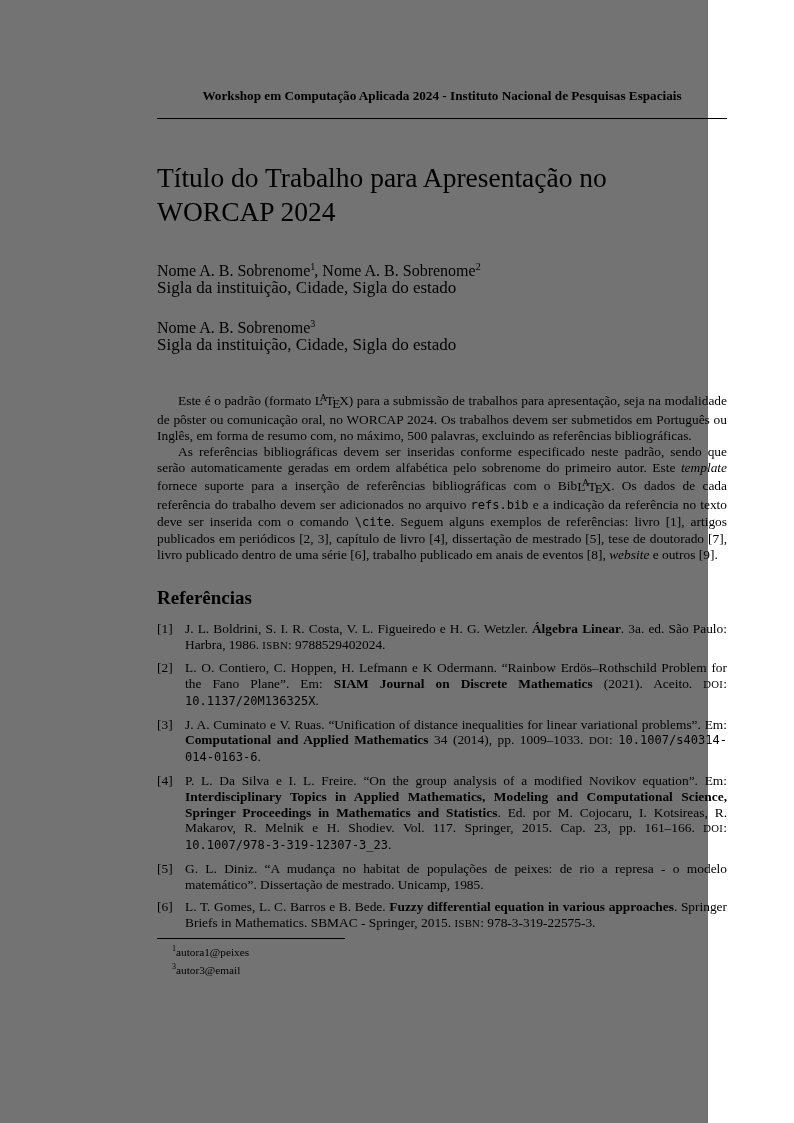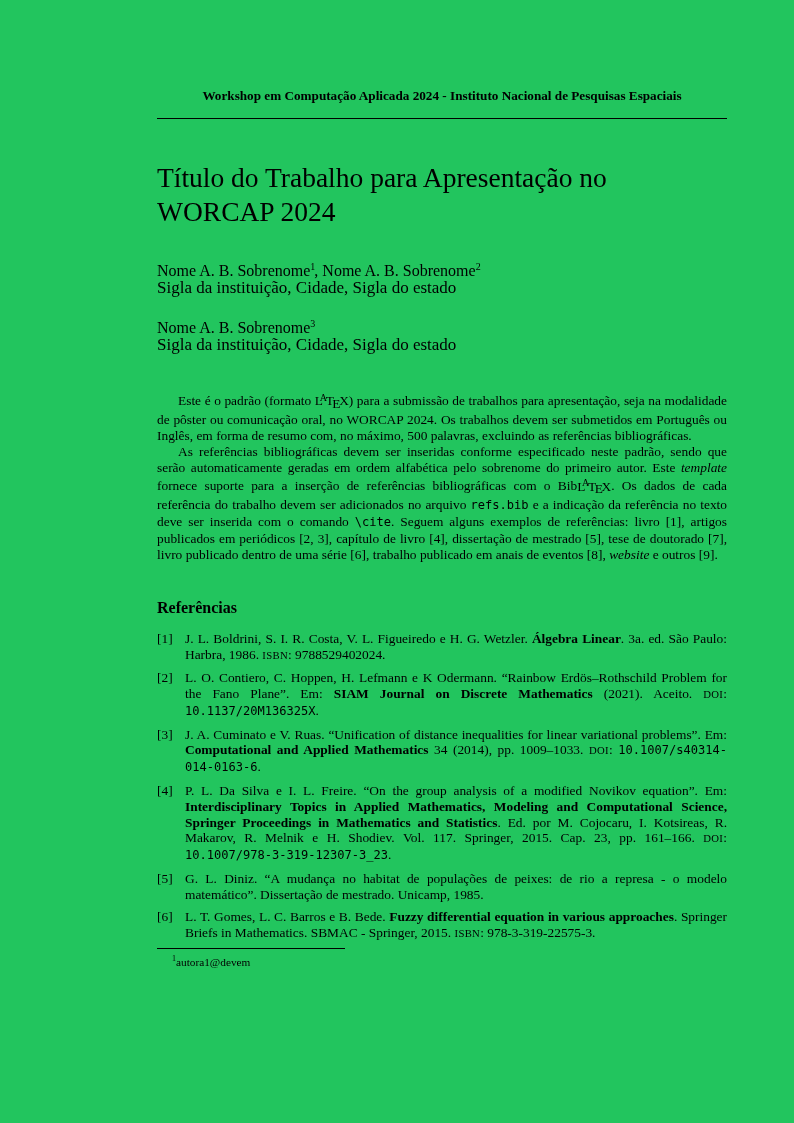--- a/index.html
+++ b/index.html
@@ -1,35 +1,35 @@
 <!DOCTYPE html>
 <html lang="pt"><head>
 <meta charset="utf-8">
 <style>
   html,body{margin:0;padding:0;background:#ffffff;}
   body{width:794px;height:1123px;overflow:hidden;color:#000;
        font-family:"Liberation Serif", serif;}
-  .page{position:relative;width:794px;height:1123px;background:#22c55e;}
+  .page{position:relative;width:708px;height:1123px;background:#737373;}
   .content{position:absolute;left:157px;top:88px;width:570px;}
 
   .running-head{text-align:center;font-weight:bold;font-size:13.2px;line-height:15px;}
   .header-rule{border:none;border-top:1.4px solid #000;margin:15px 0 0 0;}
 
   .paper-title{margin-top:42px;font-size:27.5px;line-height:34px;font-weight:normal;}
 
   .authors-block{margin-top:33px;}
   .author-name-line{font-size:16px;line-height:18px;margin-top:23px;}
   .author-name-line sup{font-size:10px;line-height:0;margin-right:-1px;}
   .author-affiliation{font-size:17px;line-height:16px;}
 
   .body-text{margin-top:37px;}
   .para{font-size:13.4px;line-height:15.9px;text-align:justify;text-indent:21px;
         hyphens:none;}
 
-  .references-heading{margin-top:31px;font-size:16px;line-height:28px;font-weight:bold;}
+  .references-heading{margin-top:21px;font-size:19px;line-height:28px;font-weight:bold;}
 
   .references-list{margin-top:9px;}
   .reference-item{position:relative;padding-left:28px;margin-bottom:6.5px;
                   font-size:13.4px;line-height:15.9px;text-align:justify;}
   .reference-label{position:absolute;left:0;top:0;}
 
   .seg-b{font-weight:bold;margin-top:12px;}
   .seg-i{font-style:italic;}
   .seg-m{font-family:"DejaVu Sans Mono", monospace;font-size:0.9em;}
   .seg-sc{font-size:0.8em;letter-spacing:0.03em;}
@@ -71,17 +71,18 @@
         <div class="reference-item"><span class="reference-label">[1]</span><span class="reference-text"><span class="seg-n">J. L. Boldrini, S. I. R. Costa, V. L. Figueiredo e H. G. Wetzler. </span><span class="seg-b">Álgebra Linear</span><span class="seg-n">. 3a. ed. São Paulo: Harbra, 1986. </span><span class="seg-sc">ISBN</span><span class="seg-n">: 9788529402024.</span></span></div>
         <div class="reference-item"><span class="reference-label">[2]</span><span class="reference-text"><span class="seg-n">L. O. Contiero, C. Hoppen, H. Lefmann e K Odermann. “Rainbow Erdös–Rothschild Problem for the Fano Plane”. Em: </span><span class="seg-b">SIAM Journal on Discrete Mathematics</span><span class="seg-n"> (2021). Aceito. </span><span class="seg-sc">DOI</span><span class="seg-n">: </span><span class="seg-m">10.1137/20M136325X</span><span class="seg-n">.</span></span></div>
         <div class="reference-item"><span class="reference-label">[3]</span><span class="reference-text"><span class="seg-n">J. A. Cuminato e V. Ruas. “Unification of distance inequalities for linear variational problems”. Em: </span><span class="seg-b">Computational and Applied Mathematics</span><span class="seg-n"> 34 (2014), pp. 1009–1033. </span><span class="seg-sc">DOI</span><span class="seg-n">: </span><span class="seg-m">10.1007/s40314-014-0163-6</span><span class="seg-n">.</span></span></div>
         <div class="reference-item"><span class="reference-label">[4]</span><span class="reference-text"><span class="seg-n">P. L. Da Silva e I. L. Freire. “On the group analysis of a modified Novikov equation”. Em: </span><span class="seg-b">Interdisciplinary Topics in Applied Mathematics, Modeling and Computational Science, Springer Proceedings in Mathematics and Statistics</span><span class="seg-n">. Ed. por M. Cojocaru, I. Kotsireas, R. Makarov, R. Melnik e H. Shodiev. Vol. 117. Springer, 2015. Cap. 23, pp. 161–166. </span><span class="seg-sc">DOI</span><span class="seg-n">: </span><span class="seg-m">10.1007/978-3-319-12307-3_23</span><span class="seg-n">.</span></span></div>
         <div class="reference-item"><span class="reference-label">[5]</span><span class="reference-text"><span class="seg-n">G. L. Diniz. “A mudança no habitat de populações de peixes: de rio a represa - o modelo matemático”. Dissertação de mestrado. Unicamp, 1985.</span></span></div>
         <div class="reference-item"><span class="reference-label">[6]</span><span class="reference-text"><span class="seg-n">L. T. Gomes, L. C. Barros e B. Bede. </span><span class="seg-b">Fuzzy differential equation in various approaches</span><span class="seg-n">. Springer Briefs in Mathematics. SBMAC - Springer, 2015. </span><span class="seg-sc">ISBN</span><span class="seg-n">: 978-3-319-22575-3.</span></span></div>
       </div>
 
     <hr class="footnote-rule">
     <div class="footnotes">
-        <div class="footnote-item"><sup>1</sup><span>autora1@devem</span></div>
+        <div class="footnote-item"><sup>1</sup><span>autora1@peixes</span></div>
+        <div class="footnote-item"><sup>3</sup><span>autor3@email</span></div>
       </div>
 
   </div>
 </div>
 
 </body></html>

